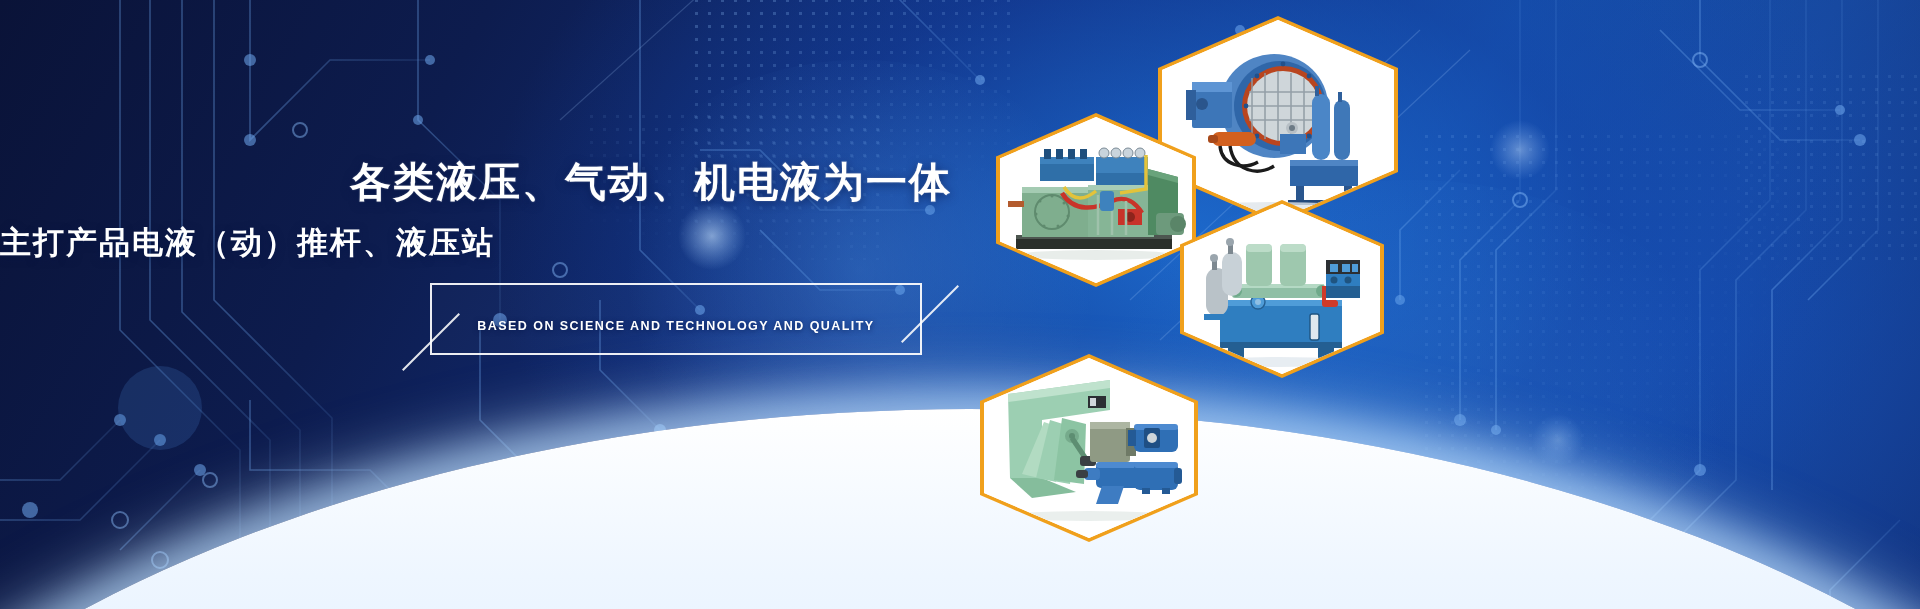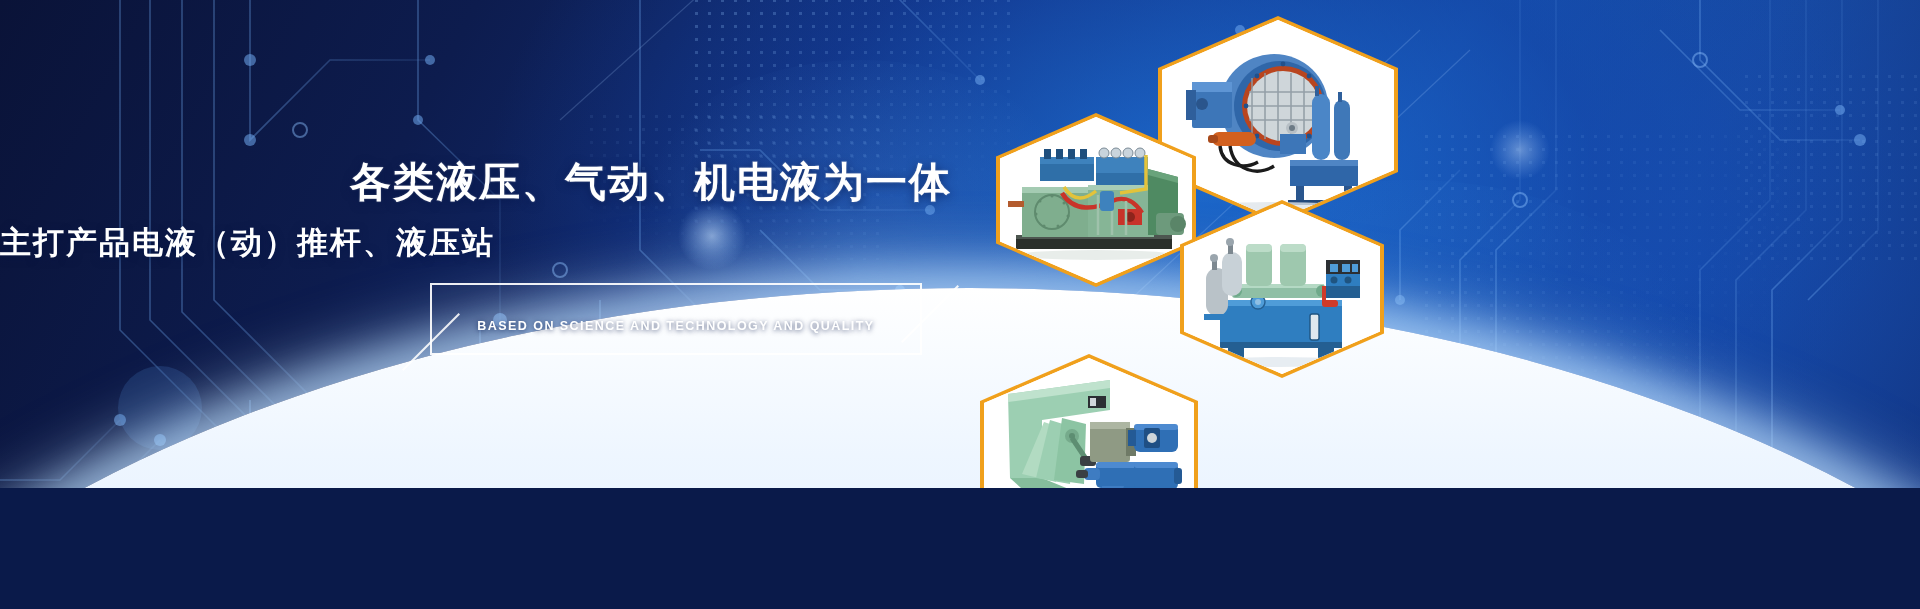--- a/index.html
+++ b/index.html
@@ -1,20 +1,20 @@
 <!DOCTYPE html>
 <html><head>
 <meta charset="utf-8">
 <style>
   * { margin:0; padding:0; box-sizing:border-box; }
   html,body { width:1920px; height:609px; overflow:hidden; background:#0a1a4a; }
   body { font-family:"Liberation Sans","DejaVu Sans",sans-serif; }
 
   #banner {
-    position:relative; width:1920px; height:488px; overflow:hidden;
+    position:relative; width:1920px; height:609px; overflow:hidden;
     background:
       radial-gradient(ellipse 900px 600px at 62% 38%, rgba(30,110,210,0.85) 0%, rgba(20,70,170,0.45) 45%, rgba(10,30,100,0) 78%),
       radial-gradient(ellipse 1200px 900px at 88% 55%, rgba(20,80,190,0.55) 0%, rgba(12,40,120,0.2) 55%, rgba(8,22,80,0) 85%),
       linear-gradient(118deg, #0a1338 0%, #0d1c4e 22%, #12307e 46%, #1757b0 68%, #1a4ea2 82%, #132f72 100%);
   }
 
   
   .deco { position:absolute; inset:0; pointer-events:none; }
   .deco svg { display:block; width:1920px; height:609px; }
 

